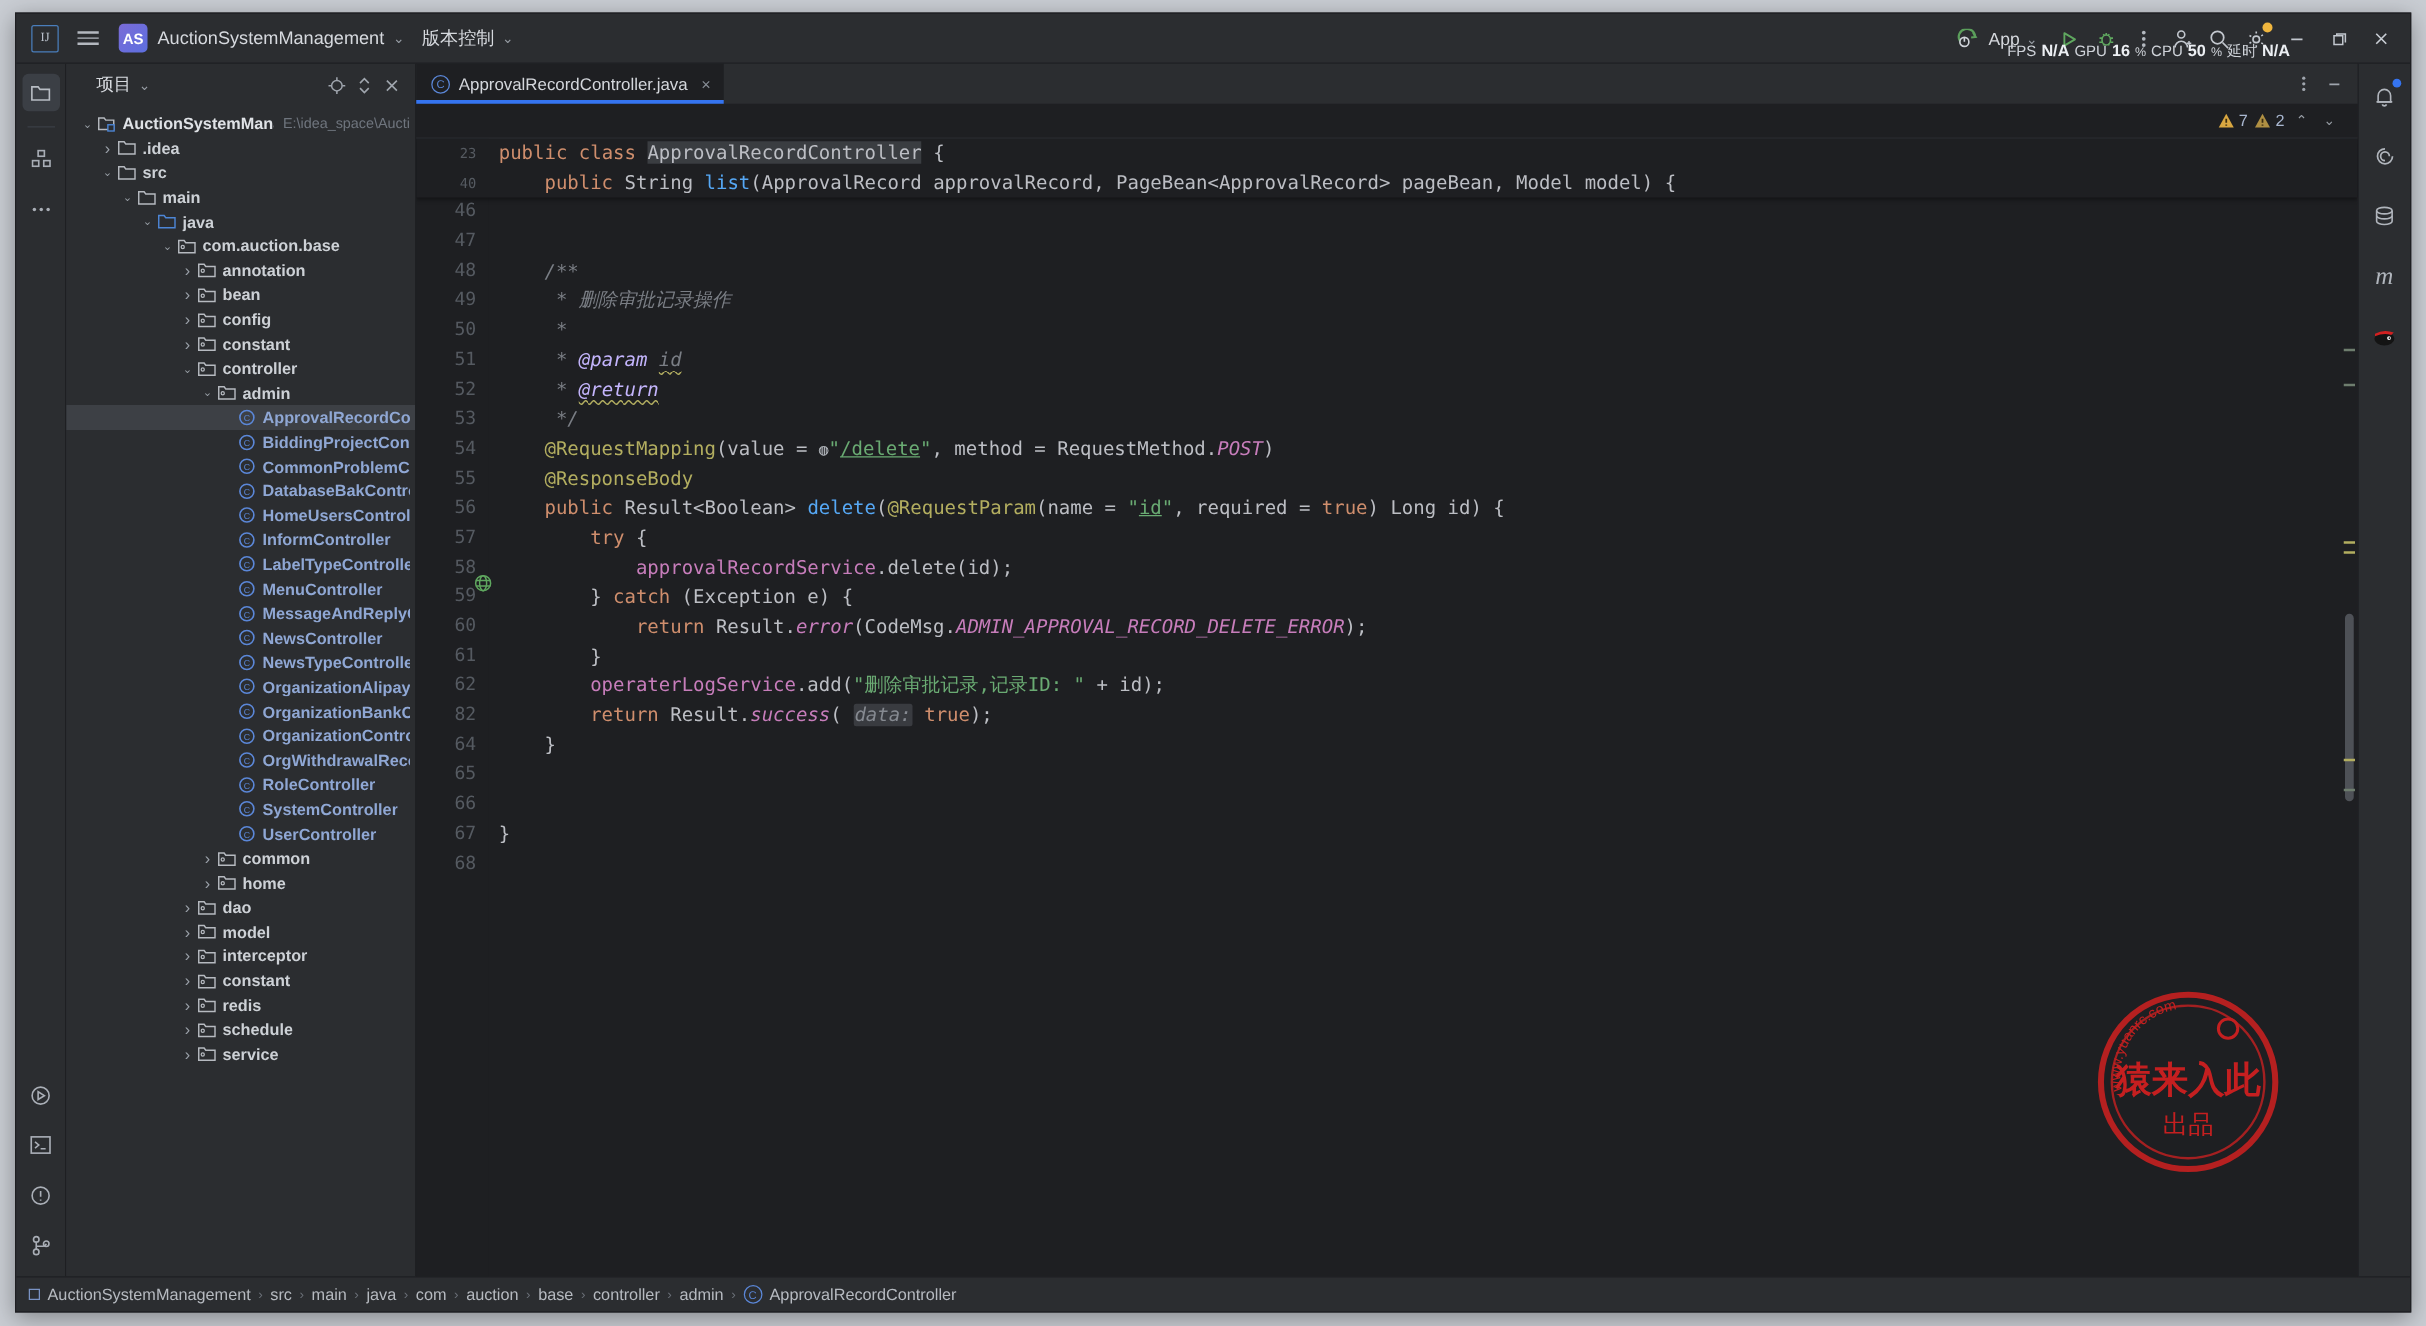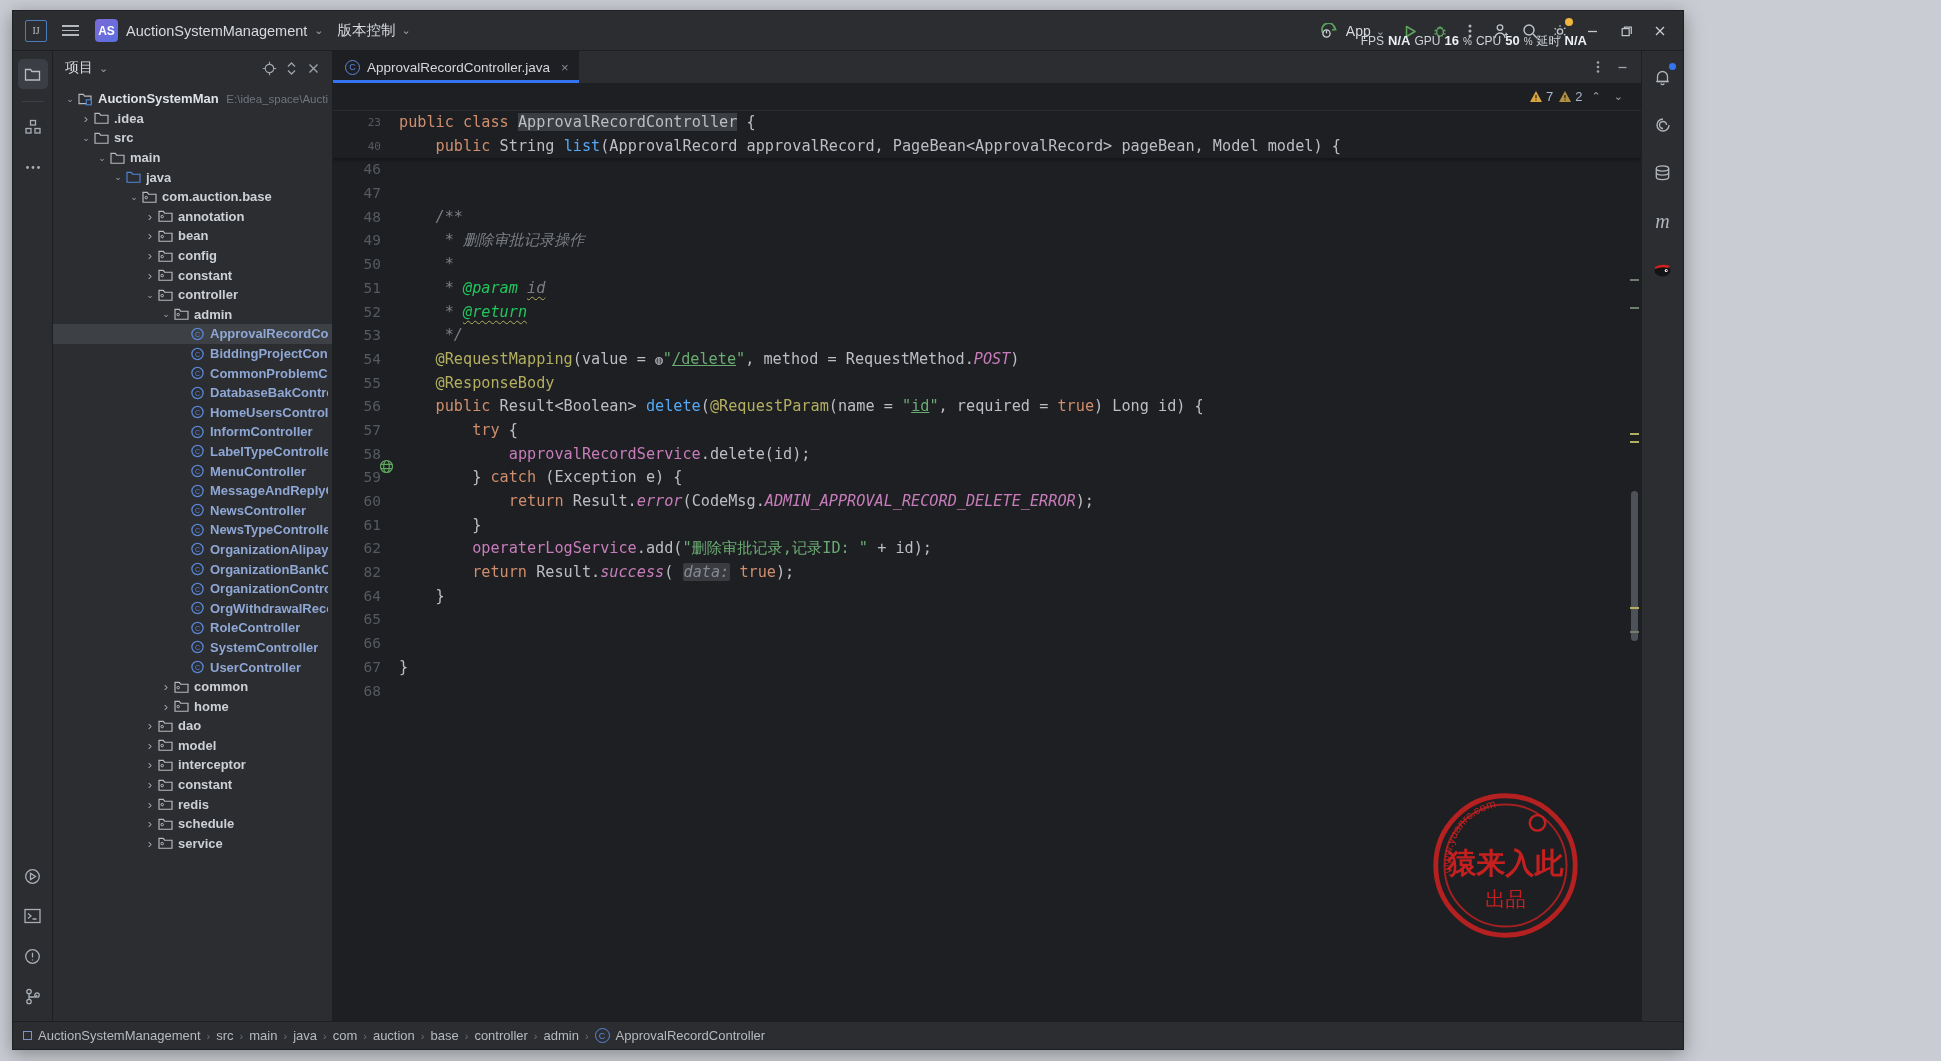--- a/index.html
+++ b/index.html
@@ -4,21 +4,21 @@
 <style>
   * { box-sizing: border-box; margin: 0; padding: 0; }
   html, body {
     width: 1941px; height: 1061px;
     background: #c9cdd3;
     font-family: "Liberation Sans", sans-serif;
     overflow: hidden;
   }
   .app {
     position: absolute; left: 12px; top: 10px;
-    width: 1672px; height: 1040px;
+    width: 1917px; height: 1040px;
     background: #2b2d30;
     border: 1px solid #1e1f22;
     box-shadow: 0 4px 18px rgba(0,0,0,.35);
     display: flex; flex-direction: column;
     overflow: hidden;
   }
 
   
   .titlebar {
     height: 40px; min-height: 40px;
@@ -78,21 +78,21 @@
      border-radius:5px; cursor:pointer; color:#a9aeb6;}
   .rail-ico.active { background:#3b3f45; }
   .rail-sep { width:22px; height:1px; background:#3b3f45; margin: 2px 0 10px 0;}
 
   
   .projpanel {
     width: 280px; background:#2b2d30; display:flex; flex-direction:column;
     border-right:1px solid #1e1f22; min-width:0;
   }
   .proj-head { height: 34px; display:flex; align-items:center; padding:0 8px 0 12px; }
-  .proj-head .title { color:#d6d9de; font-size:14px; }
+  .proj-head .title { color:#d6d9de; font-size:14px;margin-left:12px; }
   .proj-head .sp { flex:1; }
   .proj-head .hico { width:22px;height:22px;display:flex;align-items:center;justify-content:center;cursor:pointer;color:#9fa5ad; }
   .tree { flex:1; overflow:hidden; padding-top:4px; font-size:13px; }
   .trow { height: 19.6px; display:flex; align-items:center; white-space:nowrap; cursor:pointer; padding-right:4px;}
   .trow.sel { background:#3d4045; }
   .arrow { width:14px; min-width:14px; color:#9aa0a8; font-size:9px; display:flex;align-items:center;justify-content:center;}
   .tico { width:16px;min-width:16px; height:14px; margin-right:5px; display:flex;align-items:center;justify-content:center;}
   .tlabel { color:#cdd1d6; overflow:hidden; text-overflow:clip;font-weight:bold; }
   .tlabel.bold { font-weight:bold; color:#dfe2e6; }
   .tlabel.cls { color:#8fa7d4; }
@@ -145,21 +145,21 @@
   
   .kw   { color:#cf8e6d; }
   .cls2 { color:#bcbec4; }
   .fn   { color:#56a8f5; }
   .str  { color:#6aab73; }
   .str-l{ color:#6aab73; text-decoration: underline; }
   .ann  { color:#b3ae60; }
   .fld  { color:#c77dbb; }
   .stat { color:#c77dbb; font-style:italic; }
   .cmt  { color:#7a7e85; font-style:italic; }
-  .cmtt { color:#22c55e; font-style:italic; }
+  .cmtt { color:#c4b5fd; font-style:italic; }
   .hint { background:#393b40; color:#868a91; font-style:italic; border-radius:2px; padding:0 1px;}
   .hl   { background:#3a3d41; }
   .wavy { text-decoration: underline wavy #b3ae60 1px; text-underline-offset:3px;}
 
   
   .rstrip { width:14px; background:#1e1f22; position:relative; }
   .rthumb { position:absolute; right:3px; width:7px; background:#4e5157; border-radius:4px;}
   .rmark { position:absolute; right:2px; width:9px; height:2px; }
 
   

